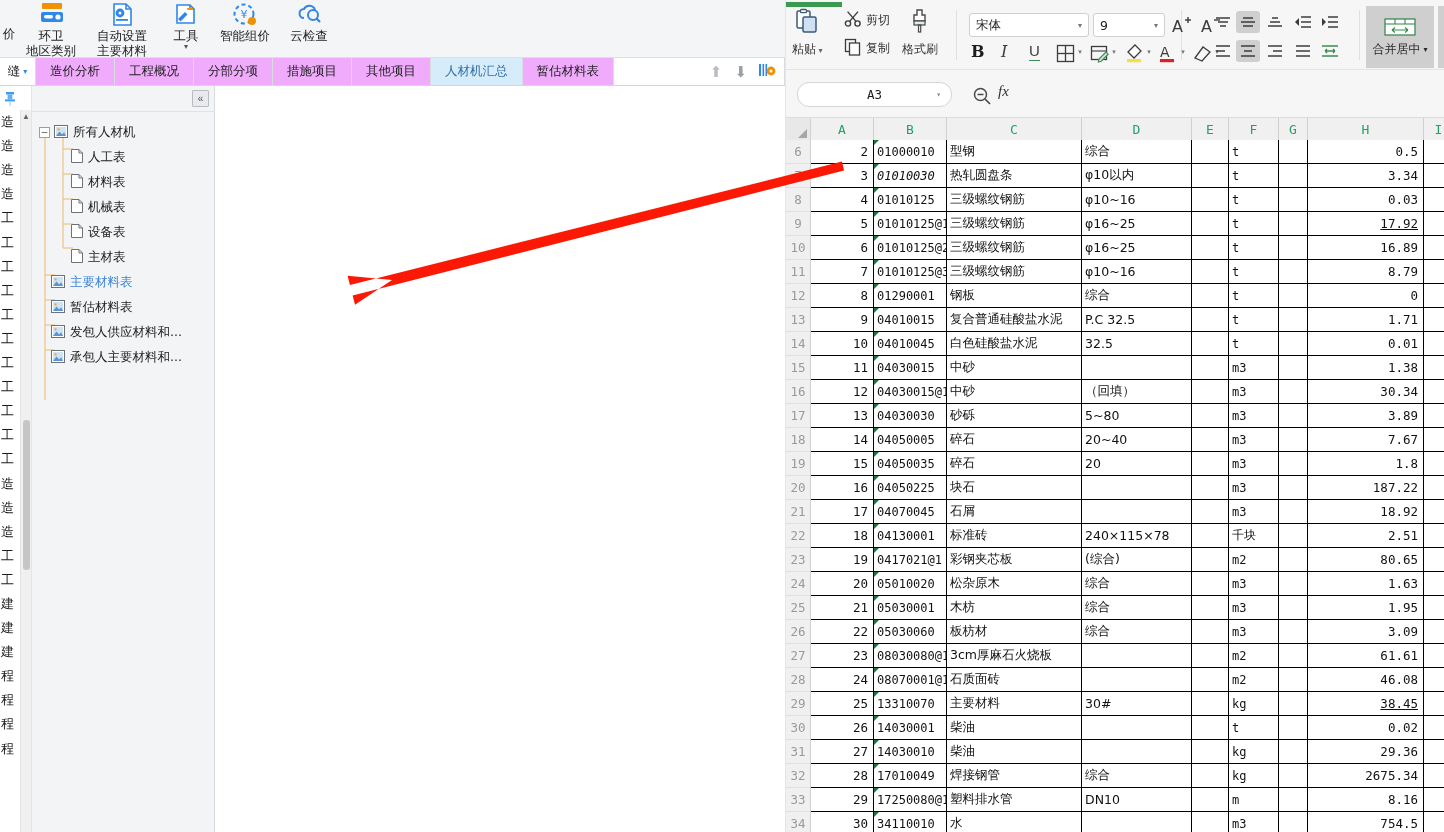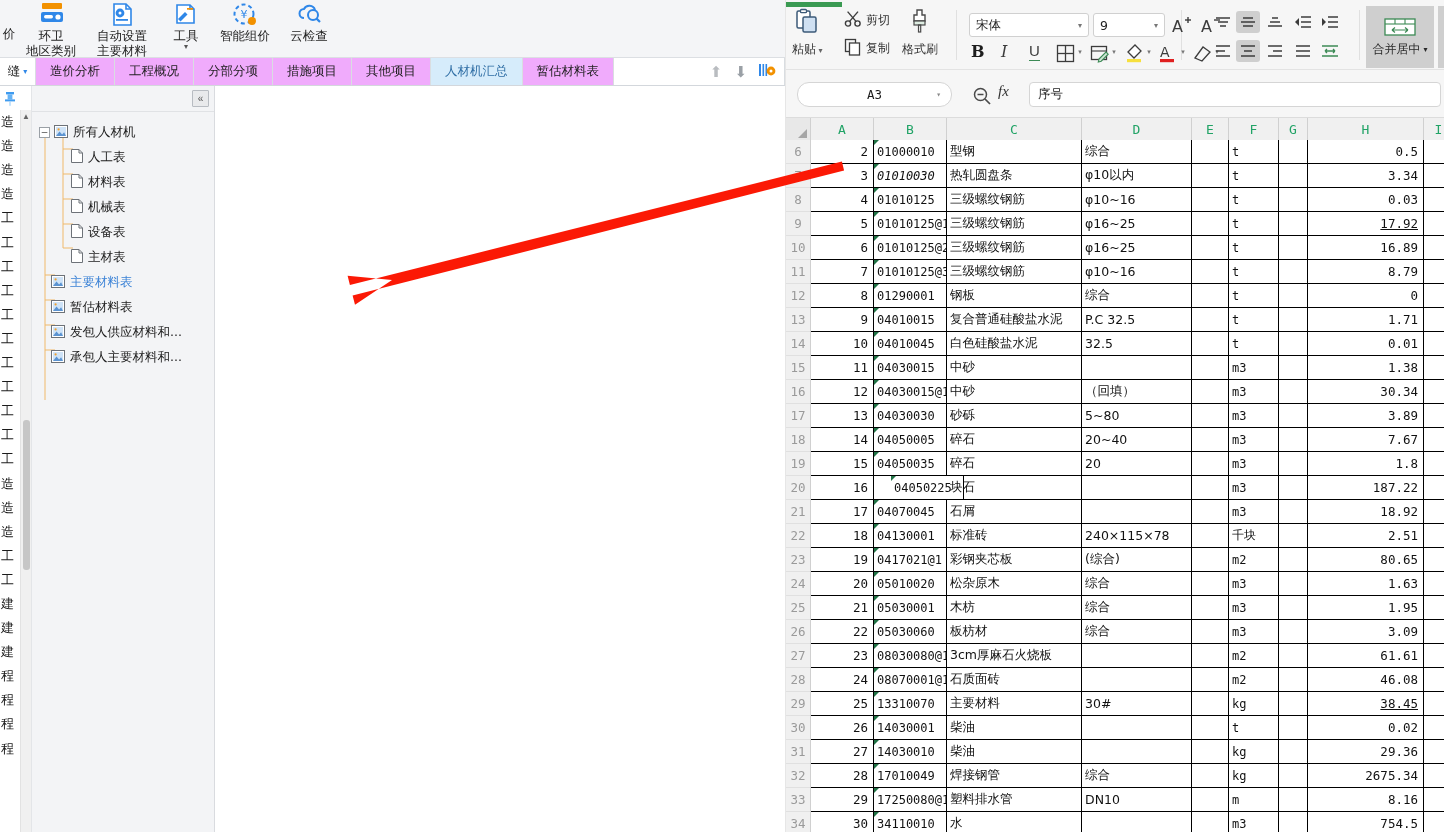--- a/index.html
+++ b/index.html
@@ -738,23 +738,20 @@
         <span class="nb-car">▾</span>
       </div>
       <div class="fb-zoom">
         <svg width="20" height="20" viewBox="0 0 20 20">
           <circle cx="8.5" cy="8.5" r="6" fill="none" stroke="#4a4a4a" stroke-width="1.5"></circle>
           <line x1="5.5" y1="8.5" x2="11.5" y2="8.5" stroke="#4a4a4a" stroke-width="1.5"></line>
           <line x1="13" y1="13" x2="18" y2="18" stroke="#4a4a4a" stroke-width="1.7"></line>
         </svg>
       </div>
       <div class="fb-fx">fx</div>
-      <div class="fb-input">
-        <span>序号</span>
-      </div>
     </div>
 
     <div class="sheet">
       <div class="colhdr">
         <div class="corner">
             <div class="corner-tri"></div>
           </div>
       <div class="colcell" style="left: 25px; width: 63px;">A</div>
           <div class="colcell" style="left: 88px; width: 73px;">B</div>
           <div class="colcell" style="left: 161px; width: 135px;">C</div>
@@ -1214,21 +1211,21 @@
               <span>1.8</span>
             </div>
             <div class="scell" style="left: 613px; width: 30px;">
               <span></span>
             </div>
           </div>
           <div class="srow">
             <div class="scell num" style="left: 0px; width: 63px;">
               <span>16</span>
             </div>
-            <div class="scell mono" style="left: 80px; width: 73px; text-align: center;">
+            <div class="scell mono" style="left: 63px; width: 73px; text-align: center;">
               <div class="cmt-tri"></div>
               <span>04050225</span>
             </div>
             <div class="scell" style="left: 136px; width: 135px;">
               <span>块石</span>
             </div>
             <div class="scell" style="left: 271px; width: 110px;">
               <span></span>
             </div>
             <div class="scell" style="left: 381px; width: 37px;">

